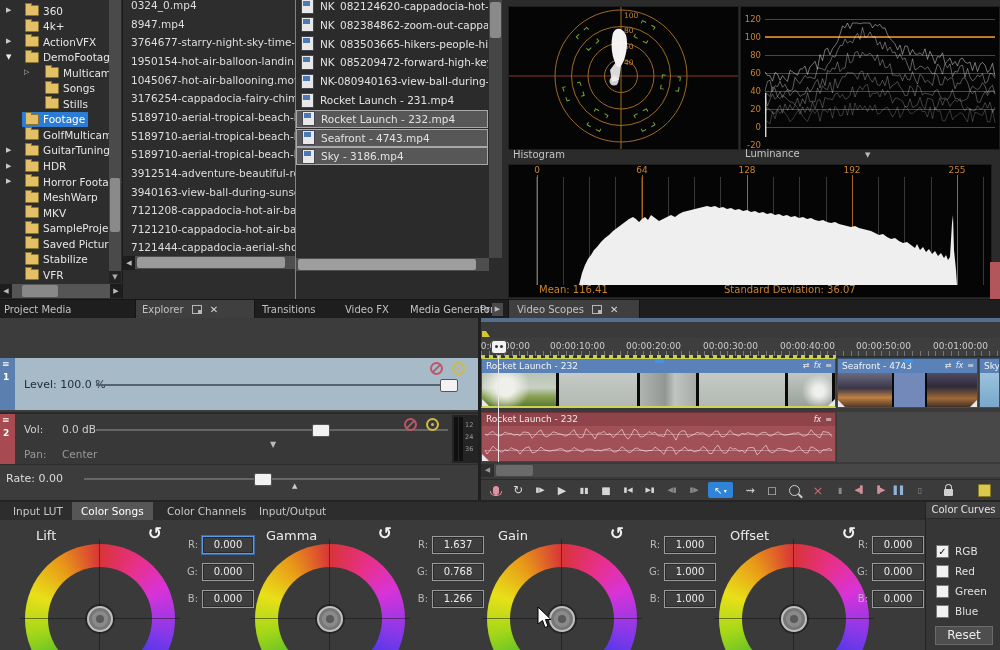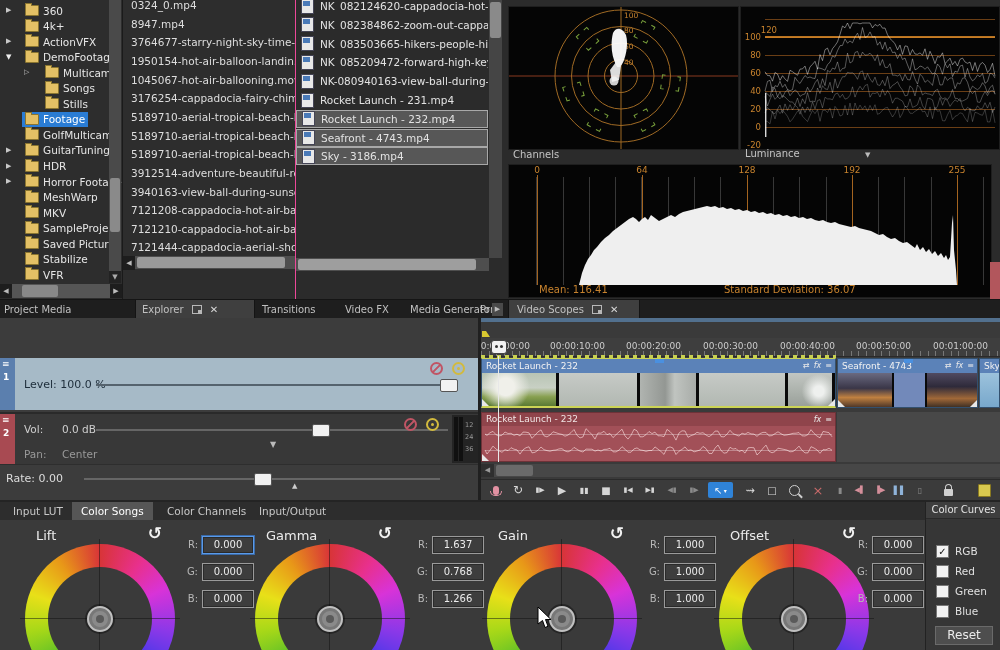--- a/index.html
+++ b/index.html
@@ -426,42 +426,42 @@
           <path d="M107,55 L112,59 L110,73 L103,75 L101,63 Z" fill="#fff" opacity="0.9"></path>
           <circle cx="105" cy="74" r="4.5" fill="#fff" opacity="0.85"></circle>
         </g>
       </svg>
     </div>
 
     <div id="wf-box" class="scope-box">
       <div id="wf-grid"></div>
       <div id="wf-100"></div>
       <div id="wf-labels">
-          <div class="wf-lb" style="top: 18px; padding-left: 16px;">120</div>
+          <div class="wf-lb" style="top: 7px;">120</div>
           <div class="wf-lb" style="top: 25px;">100</div>
           <div class="wf-lb" style="top: 43px;">80</div>
           <div class="wf-lb" style="top: 61px;">60</div>
           <div class="wf-lb" style="top: 79px;">40</div>
           <div class="wf-lb" style="top: 97px;">20</div>
           <div class="wf-lb" style="top: 115px;">0</div>
           <div class="wf-lb" style="top: 133px;">-20</div>
         </div>
       <svg id="wf-svg" width="258" height="142" style="position:absolute;left:0;top:0">
           <path d="M24.0,64.8L26.5,68.5L29.0,68.7L31.5,74.2L34.0,65.5L36.5,67.0L39.0,73.3L41.5,68.7L44.0,71.9L46.5,74.4L49.0,63.3L51.5,64.7L54.0,66.6L56.5,68.3L59.0,62.1L61.5,61.9L64.0,59.1L66.5,67.4L69.0,59.8L71.5,57.4L74.0,54.3L76.5,62.1L79.0,47.6L81.5,53.6L84.0,42.7L86.5,41.1L89.0,47.8L91.5,41.7L94.0,38.6L96.5,34.9L99.0,27.4L101.5,19.0L104.0,20.8L106.5,16.0L109.0,21.6L111.5,16.0L114.0,16.0L116.5,16.0L119.0,16.8L121.5,16.0L124.0,16.0L126.5,16.0L129.0,16.0L131.5,20.9L134.0,17.5L136.5,18.9L139.0,17.3L141.5,21.2L144.0,21.0L146.5,27.7L149.0,31.7L151.5,33.9L154.0,36.9L156.5,42.9L159.0,38.1L161.5,47.4L164.0,38.9L166.5,39.4L169.0,48.0L171.5,42.5L174.0,47.0L176.5,47.3L179.0,45.9L181.5,48.3L184.0,41.8L186.5,52.3L189.0,44.3L191.5,49.6L194.0,56.6L196.5,49.5L199.0,50.2L201.5,45.8L204.0,56.5L206.5,54.1L209.0,51.1L211.5,57.7L214.0,54.4L216.5,59.0L219.0,52.3L221.5,51.1L224.0,55.0L226.5,56.3L229.0,55.1L231.5,63.5L234.0,55.5L236.5,64.5L239.0,57.5L241.5,55.5L244.0,58.1L246.5,65.5L249.0,62.5L251.5,56.3L254.0,69.3" fill="none" stroke="#fff" stroke-width="0.8" opacity="0.55"></path>
           <path d="M24.0,84.0L26.5,74.4L29.0,73.3L31.5,84.5L34.0,78.7L36.5,79.6L39.0,74.3L41.5,80.3L44.0,77.3L46.5,82.5L49.0,83.7L51.5,82.6L54.0,70.3L56.5,74.1L59.0,76.5L61.5,72.3L64.0,68.5L66.5,70.8L69.0,70.0L71.5,71.1L74.0,71.5L76.5,60.9L79.0,61.2L81.5,62.0L84.0,63.3L86.5,57.6L89.0,55.2L91.5,48.9L94.0,50.3L96.5,43.7L99.0,38.7L101.5,38.4L104.0,31.9L106.5,36.1L109.0,34.0L111.5,35.8L114.0,30.0L116.5,26.2L119.0,32.5L121.5,20.5L124.0,30.5L126.5,29.4L129.0,24.9L131.5,30.2L134.0,29.6L136.5,38.2L139.0,34.8L141.5,42.2L144.0,35.2L146.5,43.7L149.0,40.0L151.5,45.6L154.0,45.1L156.5,51.5L159.0,46.8L161.5,52.5L164.0,51.0L166.5,57.8L169.0,63.8L171.5,51.8L174.0,62.8L176.5,61.7L179.0,59.0L181.5,59.8L184.0,62.3L186.5,59.8L189.0,63.6L191.5,67.1L194.0,65.7L196.5,57.0L199.0,60.1L201.5,67.2L204.0,56.6L206.5,60.9L209.0,56.9L211.5,69.6L214.0,64.2L216.5,65.2L219.0,59.1L221.5,58.1L224.0,70.3L226.5,61.4L229.0,70.0L231.5,73.9L234.0,71.9L236.5,67.9L239.0,69.8L241.5,66.5L244.0,76.3L246.5,74.4L249.0,66.2L251.5,67.0L254.0,71.1" fill="none" stroke="#fff" stroke-width="0.8" opacity="0.45"></path>
           <path d="M24.0,84.7L26.5,86.9L29.0,89.6L31.5,80.0L34.0,81.5L36.5,89.8L39.0,84.8L41.5,90.4L44.0,85.3L46.5,82.7L49.0,88.7L51.5,85.6L54.0,82.9L56.5,84.9L59.0,89.4L61.5,87.7L64.0,86.9L66.5,80.3L69.0,85.0L71.5,81.4L74.0,75.8L76.5,72.4L79.0,80.9L81.5,71.7L84.0,78.6L86.5,63.3L89.0,65.2L91.5,61.0L94.0,62.2L96.5,54.9L99.0,64.6L101.5,61.5L104.0,61.0L106.5,46.1L109.0,56.0L111.5,54.4L114.0,45.5L116.5,44.4L119.0,51.0L121.5,45.1L124.0,48.2L126.5,47.9L129.0,46.2L131.5,49.0L134.0,53.7L136.5,47.7L139.0,58.5L141.5,52.5L144.0,60.3L146.5,60.5L149.0,56.7L151.5,68.2L154.0,68.1L156.5,69.0L159.0,67.5L161.5,73.8L164.0,67.3L166.5,72.5L169.0,73.0L171.5,64.6L174.0,72.1L176.5,77.1L179.0,67.2L181.5,69.9L184.0,75.3L186.5,73.3L189.0,75.3L191.5,78.4L194.0,66.2L196.5,68.4L199.0,78.0L201.5,77.8L204.0,69.5L206.5,73.4L209.0,71.1L211.5,70.9L214.0,81.7L216.5,75.8L219.0,77.1L221.5,71.3L224.0,70.8L226.5,75.2L229.0,83.7L231.5,79.1L234.0,81.1L236.5,82.7L239.0,80.6L241.5,75.7L244.0,78.9L246.5,86.2L249.0,80.6L251.5,78.2L254.0,87.3" fill="none" stroke="#fff" stroke-width="0.8" opacity="0.4"></path>
           <path d="M24.0,89.4L26.5,99.0L29.0,92.3L31.5,87.0L34.0,92.3L36.5,89.6L39.0,91.8L41.5,88.6L44.0,90.0L46.5,92.7L49.0,95.0L51.5,94.9L54.0,98.1L56.5,91.1L59.0,99.5L61.5,91.8L64.0,96.6L66.5,85.7L69.0,94.9L71.5,94.1L74.0,94.7L76.5,81.0L79.0,86.5L81.5,78.7L84.0,81.8L86.5,82.5L89.0,75.3L91.5,85.9L94.0,71.8L96.5,81.1L99.0,74.7L101.5,69.8L104.0,69.7L106.5,65.3L109.0,66.0L111.5,65.8L114.0,68.0L116.5,72.3L119.0,65.1L121.5,63.9L124.0,72.9L126.5,66.6L129.0,71.9L131.5,75.3L134.0,70.2L136.5,77.8L139.0,78.4L141.5,73.3L144.0,78.7L146.5,69.4L149.0,81.6L151.5,78.4L154.0,76.9L156.5,74.7L159.0,79.8L161.5,83.1L164.0,88.9L166.5,88.3L169.0,78.8L171.5,81.4L174.0,88.9L176.5,78.0L179.0,80.7L181.5,88.0L184.0,85.9L186.5,86.8L189.0,87.2L191.5,88.6L194.0,83.8L196.5,82.3L199.0,88.7L201.5,92.1L204.0,90.8L206.5,92.6L209.0,89.3L211.5,82.5L214.0,91.3L216.5,91.5L219.0,93.9L221.5,94.0L224.0,92.9L226.5,91.4L229.0,83.7L231.5,86.7L234.0,83.8L236.5,95.1L239.0,95.3L241.5,89.0L244.0,84.5L246.5,88.6L249.0,84.2L251.5,83.5L254.0,86.7" fill="none" stroke="#fff" stroke-width="0.8" opacity="0.35"></path>
           <path d="M24.0,106.0L26.5,100.6L29.0,102.8L31.5,105.9L34.0,106.7L36.5,102.2L39.0,98.0L41.5,106.2L44.0,96.9L46.5,103.4L49.0,97.7L51.5,103.0L54.0,98.3L56.5,100.4L59.0,107.2L61.5,99.9L64.0,105.5L66.5,99.9L69.0,104.6L71.5,94.7L74.0,101.9L76.5,93.6L79.0,92.6L81.5,100.9L84.0,90.3L86.5,91.9L89.0,91.9L91.5,92.7L94.0,87.2L96.5,86.1L99.0,90.5L101.5,87.3L104.0,92.1L106.5,91.3L109.0,88.3L111.5,79.8L114.0,90.1L116.5,83.6L119.0,79.3L121.5,83.0L124.0,78.5L126.5,77.4L129.0,90.2L131.5,86.0L134.0,86.5L136.5,85.3L139.0,90.0L141.5,82.2L144.0,88.3L146.5,83.6L149.0,87.4L151.5,96.2L154.0,91.3L156.5,91.2L159.0,92.6L161.5,94.1L164.0,99.6L166.5,99.8L169.0,91.9L171.5,100.4L174.0,99.4L176.5,97.7L179.0,90.3L181.5,98.8L184.0,102.2L186.5,91.3L189.0,91.6L191.5,92.9L194.0,102.6L196.5,99.2L199.0,90.5L201.5,98.3L204.0,92.0L206.5,93.6L209.0,99.4L211.5,95.8L214.0,92.9L216.5,94.6L219.0,91.4L221.5,100.0L224.0,103.8L226.5,100.3L229.0,102.1L231.5,103.7L234.0,103.6L236.5,98.8L239.0,101.9L241.5,101.3L244.0,95.7L246.5,101.1L249.0,95.3L251.5,105.5L254.0,100.0" fill="none" stroke="#fff" stroke-width="0.8" opacity="0.3"></path>
           <path d="M24.0,113.8L26.5,114.6L29.0,116.8L31.5,104.1L34.0,111.9L36.5,103.0L39.0,106.6L41.5,103.1L44.0,106.0L46.5,109.4L49.0,114.8L51.5,112.1L54.0,108.2L56.5,104.2L59.0,103.0L61.5,109.2L64.0,111.9L66.5,114.5L69.0,108.5L71.5,103.4L74.0,106.6L76.5,102.7L79.0,114.3L81.5,103.7L84.0,103.1L86.5,105.5L89.0,100.9L91.5,111.1L94.0,99.4L96.5,102.6L99.0,109.0L101.5,108.0L104.0,98.4L106.5,108.0L109.0,96.1L111.5,108.1L114.0,96.0L116.5,103.0L119.0,98.1L121.5,102.3L124.0,98.8L126.5,104.6L129.0,98.4L131.5,103.5L134.0,97.7L136.5,107.3L139.0,106.2L141.5,103.2L144.0,101.0L146.5,100.4L149.0,105.3L151.5,110.0L154.0,106.3L156.5,99.8L159.0,110.6L161.5,106.3L164.0,99.1L166.5,101.4L169.0,106.2L171.5,106.4L174.0,104.3L176.5,103.0L179.0,100.0L181.5,104.8L184.0,104.3L186.5,110.0L189.0,99.9L191.5,111.6L194.0,100.1L196.5,104.3L199.0,103.6L201.5,113.7L204.0,113.9L206.5,107.8L209.0,103.3L211.5,112.7L214.0,109.4L216.5,108.2L219.0,105.8L221.5,106.6L224.0,111.0L226.5,114.8L229.0,101.3L231.5,114.6L234.0,105.3L236.5,106.1L239.0,107.5L241.5,108.3L244.0,102.8L246.5,115.0L249.0,114.9L251.5,102.8L254.0,115.8" fill="none" stroke="#fff" stroke-width="0.8" opacity="0.25"></path>
           <rect x="24" y="86" width="1.4" height="44" fill="#fff" opacity=".85"></rect>
         </svg>
     </div>
 
     <div id="scope-row">
-      <span id="hist-lb">Channels</span>
+      <span id="hist-lb">Histogram</span>
       <div id="lum-dd">
         <span>Luminance</span>
         <span class="dda">▼</span>
       </div>
     </div>
 
     <div id="hist-box" class="scope-box">
       <div id="hist-minor"></div>
       <div class="hx" style="left:28px"></div>
       <div class="hx" style="left:133px"></div>

